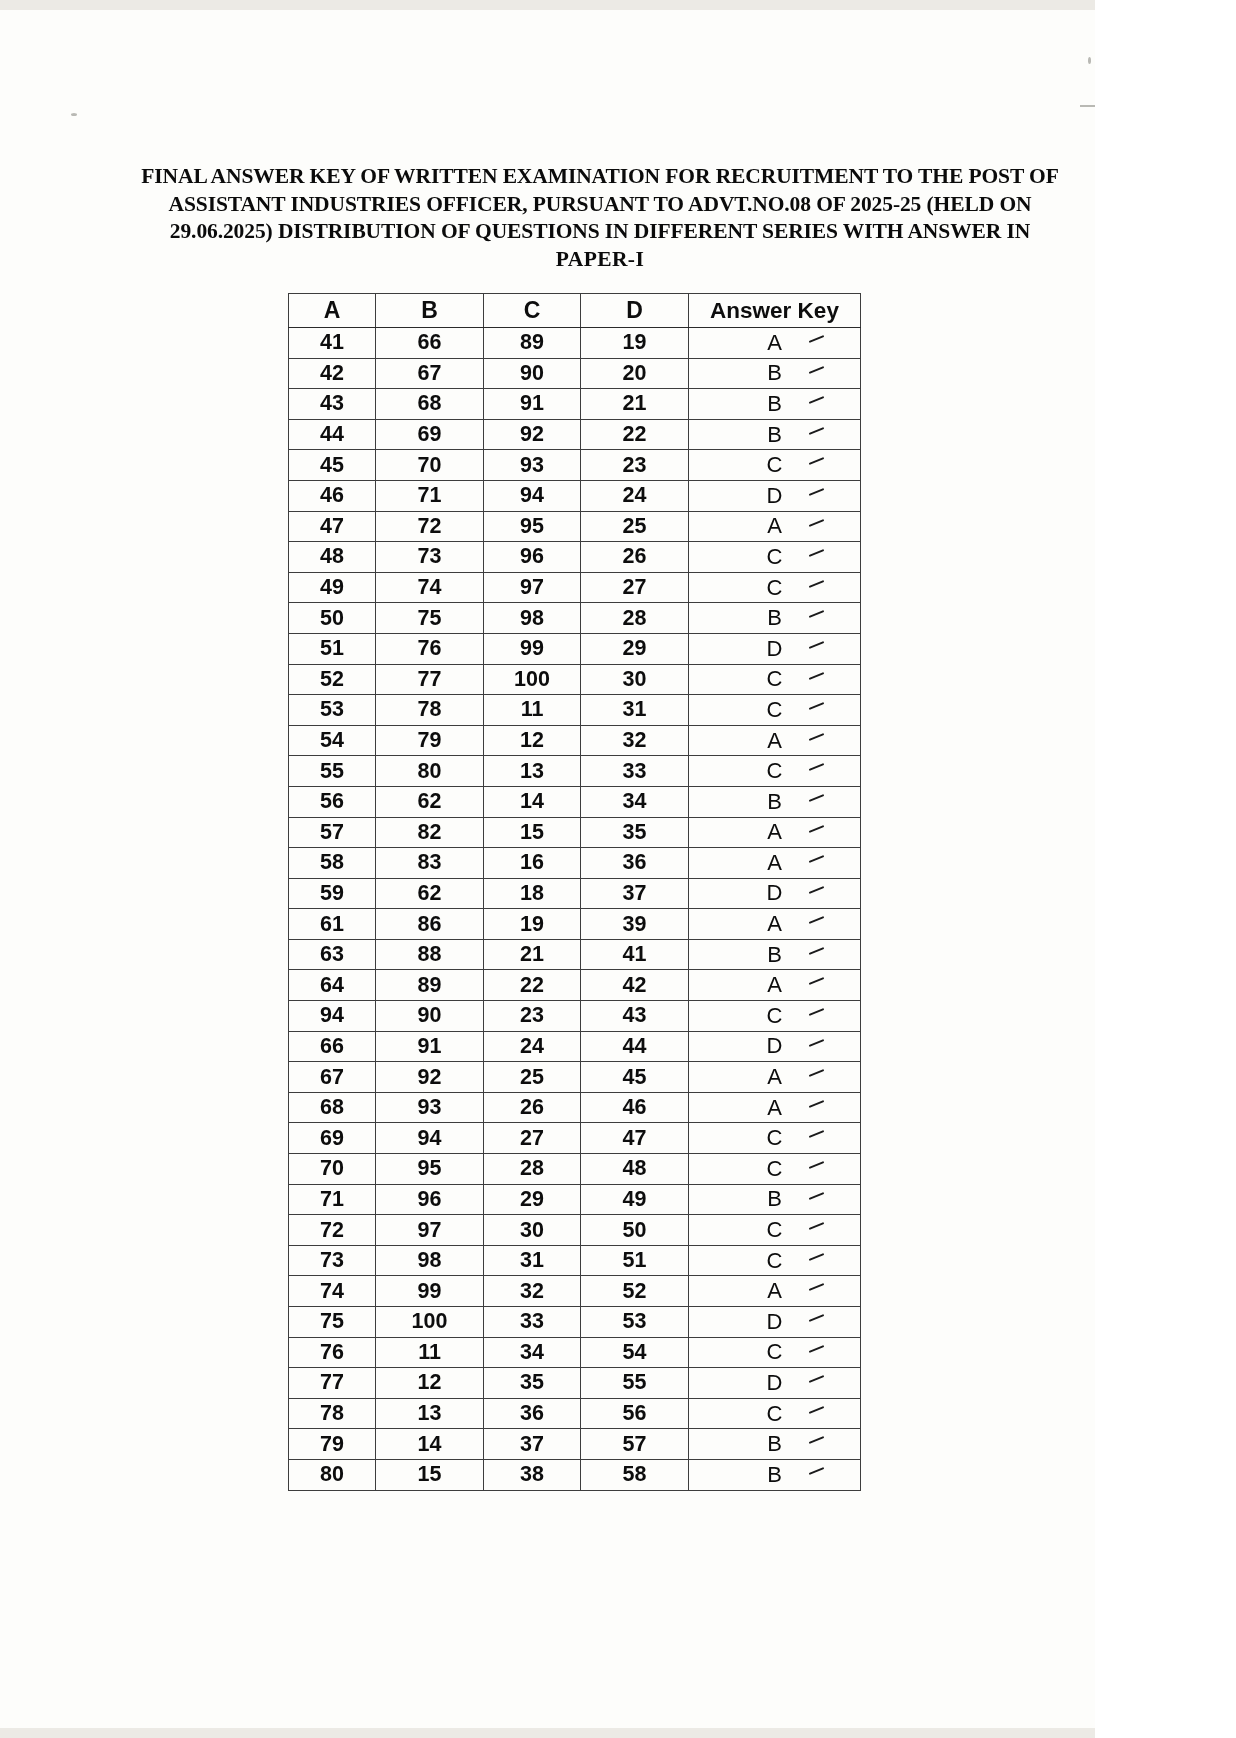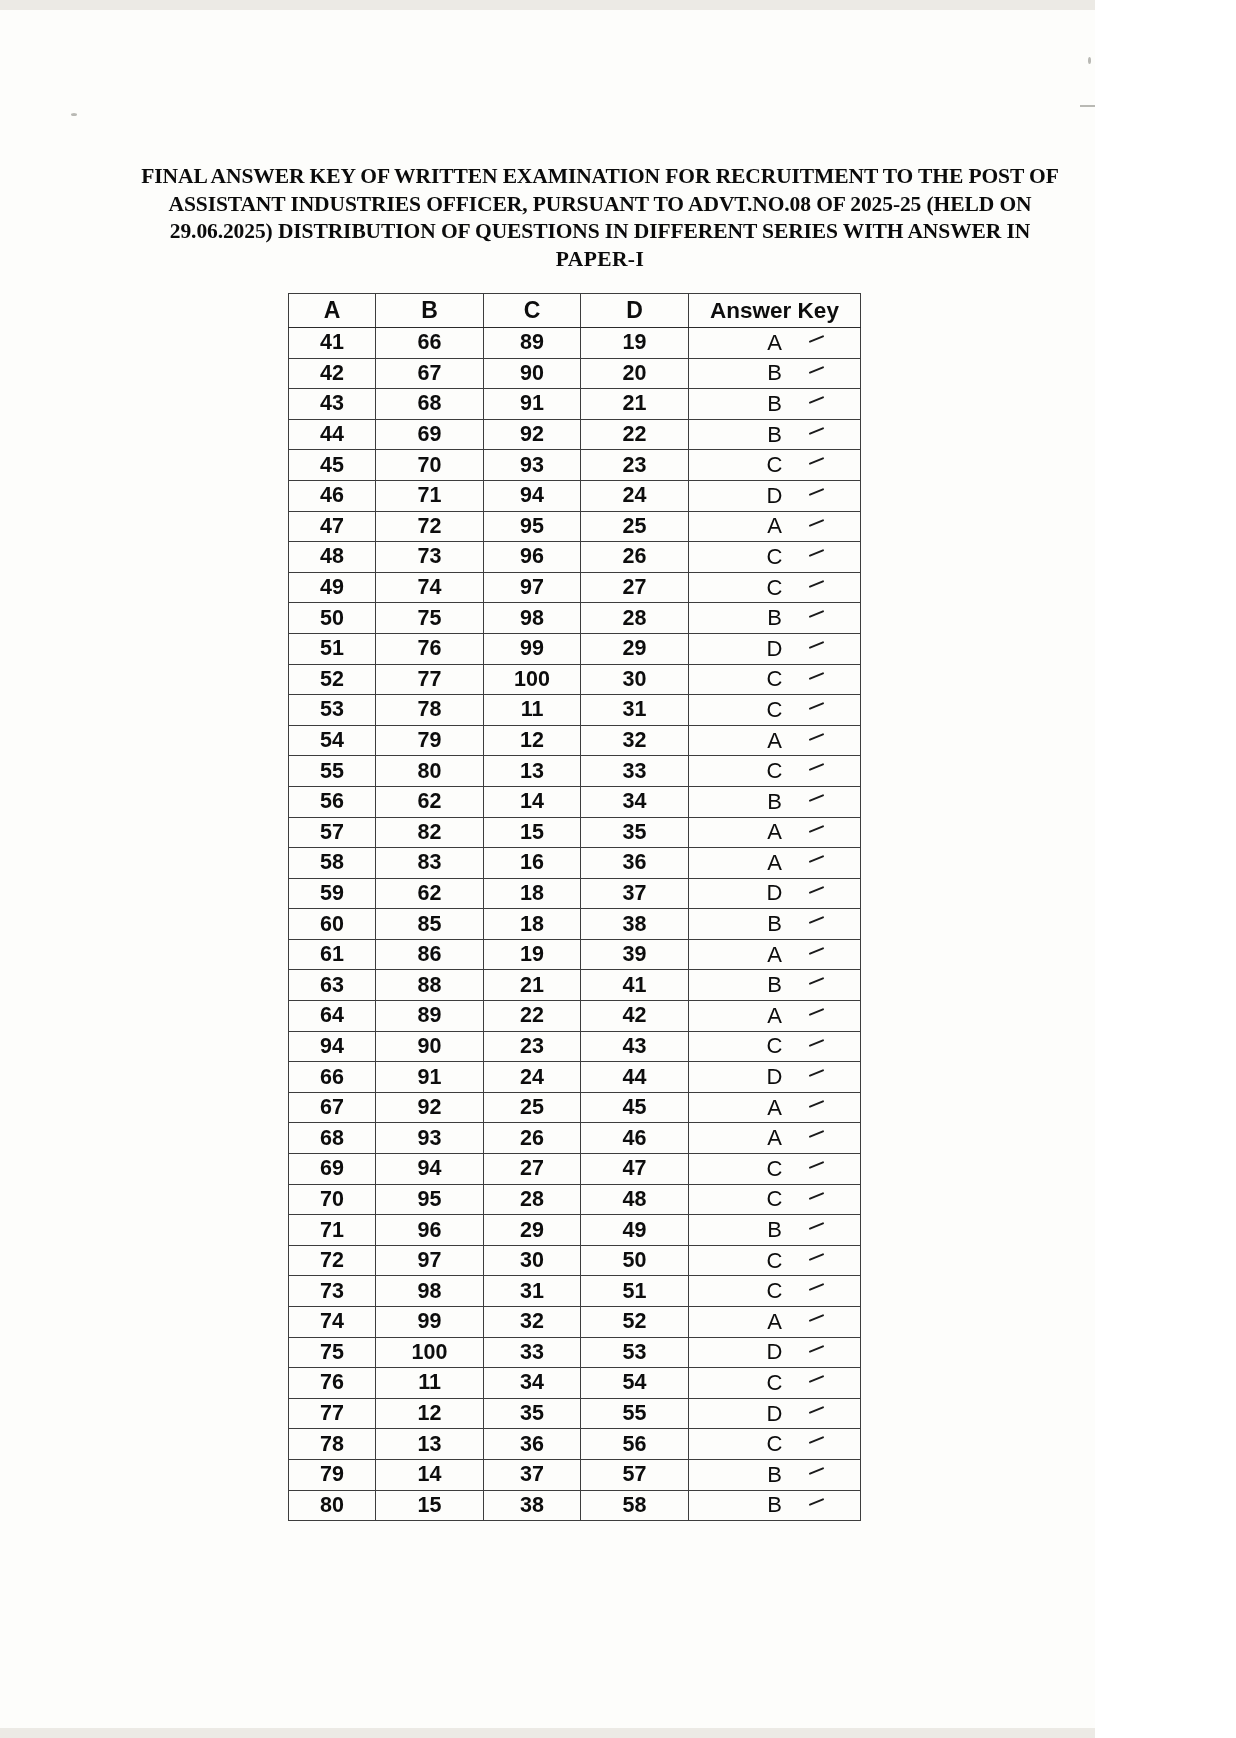--- a/index.html
+++ b/index.html
@@ -282,27 +282,20 @@
             <td class="key"><span>A</span><span class="tick"></span></td>
           </tr>
           <tr>
             <td class="num">59</td>
             <td class="num">62</td>
             <td class="num">18</td>
             <td class="num">37</td>
             <td class="key"><span>D</span><span class="tick"></span></td>
           </tr>
           <tr>
-            <td class="num">60</td>
-            <td class="num">85</td>
-            <td class="num">18</td>
-            <td class="num">38</td>
-            <td class="key"><span>B</span><span class="tick"></span></td>
-          </tr>
-          <tr>
             <td class="num">61</td>
             <td class="num">86</td>
             <td class="num">19</td>
             <td class="num">39</td>
             <td class="key"><span>A</span><span class="tick"></span></td>
           </tr>
           <tr>
             <td class="num">63</td>
             <td class="num">88</td>
             <td class="num">21</td>

